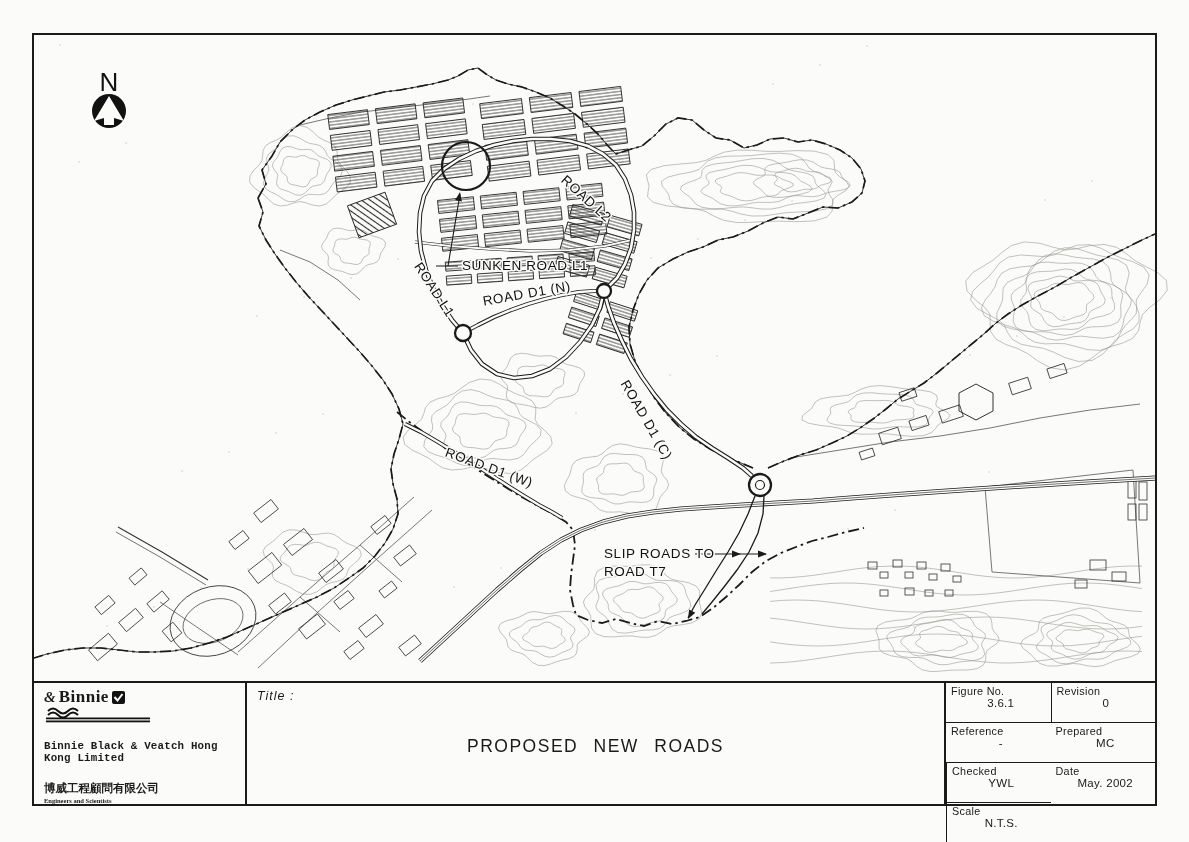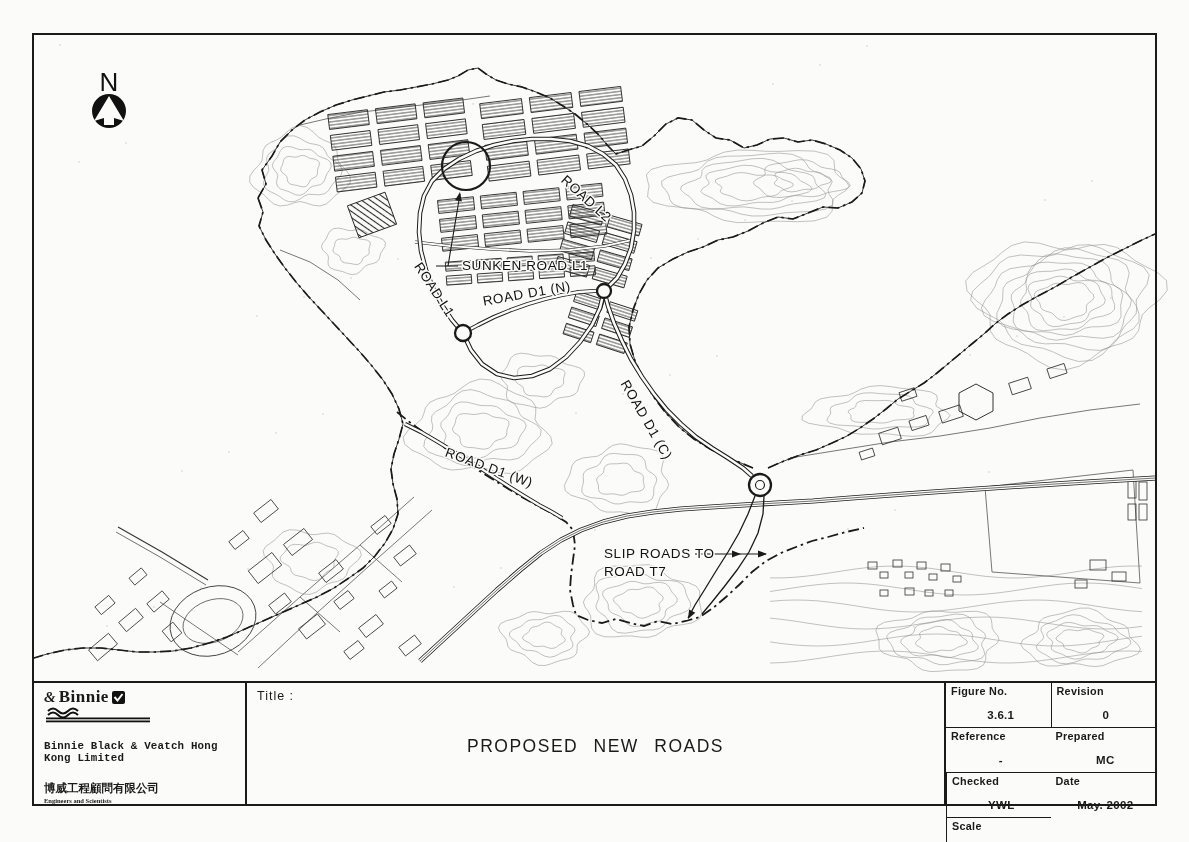--- a/index.html
+++ b/index.html
@@ -21,29 +21,29 @@
   .logo-area{flex:1;padding:4px 8px 2px 10px;}
   .logo-row1{display:flex;align-items:baseline;gap:3px;font-family:"Liberation Serif",serif;}
   .logo-amp{font-style:italic;font-size:15px;font-weight:bold;}
   .logo-name{font-size:17px;font-weight:bold;letter-spacing:.5px;}
   .bv-mark{width:13px;height:13px;align-self:center;}
   .logo-waves{display:block;margin:0 0 1px 2px;}
   .co-name{font-family:Liberation Mono, monospace;font-weight:bold;font-size:10.8px;letter-spacing:.2px;margin-top:16px;}
   .co-zh{font-size:11.5px;font-weight:bold;margin-top:17px;}
   .co-tag{font-family:"Liberation Serif",serif;font-weight:bold;font-size:6.5px;margin-top:1px;}
   .tb-mid{flex:1;position:relative;box-sizing:border-box;border-right:2px solid #1a1a1a;}
-  .title-label{position:absolute;left:10px;top:6px;font-size:12.5px;letter-spacing:1px;}
+  .title-label{position:absolute;left:10px;top:6px;font-size:12.5px;letter-spacing:1px;font-style:italic;}
   .main-title{position:absolute;left:50%;top:52%;transform:translate(-50%,-50%);
               font-size:17.5px;letter-spacing:1.5px;word-spacing:9px;}
   .tb-right{width:209px;display:grid;grid-template-columns:1fr 1fr;grid-template-rows:repeat(4,1fr);}
-  .fcell{box-sizing:border-box;padding:2px 0 6px 5px;position:relative;font-weight:bold;}
+  .fcell{box-sizing:border-box;padding:2px 0 13px 5px;position:relative;}
   .fcell.c2{border-left:1.6px solid #1a1a1a;}
   .fcell.rb{border-bottom:1.6px solid #1a1a1a;}
   .flabel{font-size:10.8px;letter-spacing:.3px;}
-  .fvalue{text-align:center;font-size:11.5px;margin-top:12px;letter-spacing:.3px;}
+  .fvalue{text-align:center;font-size:11.5px;margin-top:0px;letter-spacing:.3px;}
 </style>
 </head>
 <body>
 
 <div class="sheet">
 
   <svg id="mapsvg" viewBox="0 0 1189 842">
     <defs>
       <pattern id="hatchH" patternUnits="userSpaceOnUse" width="4" height="3.2">
         <path d="M0,1.6 H4" stroke="#2a2a2a" stroke-width="0.8"></path>

